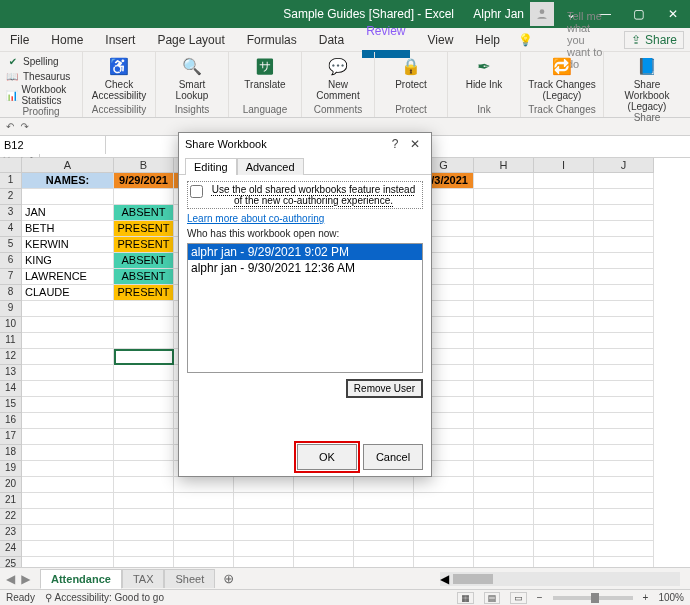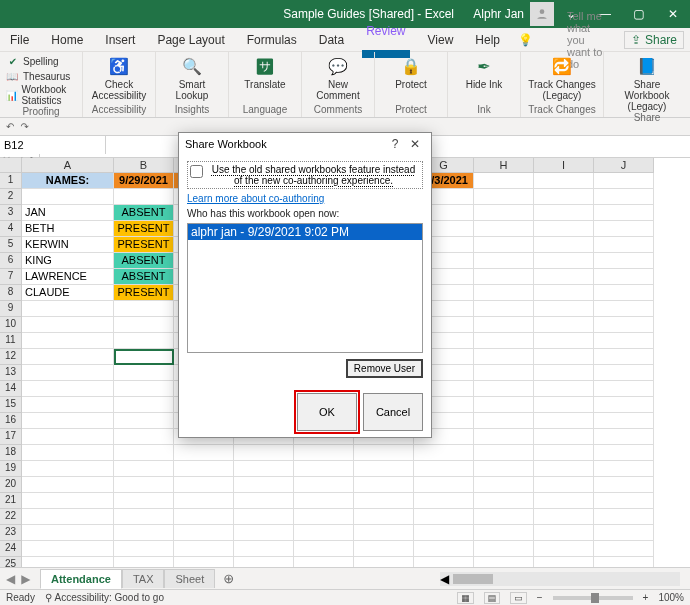--- a/index.html
+++ b/index.html
@@ -45,38 +45,38 @@
   .sheet-tabs .addtab { padding:2px 8px; color:#666; font-size:13px;}
   .sheet-tabs .navarrows { position:absolute; left:6px; display:flex; gap:6px; color:#888;}
   .sheet-tabs .hscroll { position:absolute; right:10px; width:240px; height:14px; background:#e6e6e6; display:flex; align-items:center;}
   .sheet-tabs .hscroll .thumb{ width:40px; height:10px; background:#bbb; margin-left:4px;}
   .statusbar { position:absolute; bottom:0; left:0; right:0; height:16px; background:#f3f2f1; border-top:1px solid #d0d0d0; display:flex; align-items:center; font-size:10px; color:#444; padding:0 6px; gap:10px;}
   .statusbar .spacer{flex:1;}
   .statusbar .zoomtrack { width:80px; height:4px; background:#ccc; position:relative;}
   .statusbar .zoomtrack .zthumb{ position:absolute; left:38px; top:-3px; width:8px; height:10px; background:#888;}
   .statusbar .viewbtn{ border:1px solid #ccc; padding:0 3px; font-size:9px;}
   
-  .dialog { position:absolute; left:178px; top:132px; width:254px; height:306px; background:#fff; border:1px solid #888; box-shadow:0 4px 16px rgba(0,0,0,0.3); display:flex; flex-direction:column;}
+  .dialog { position:absolute; left:178px; top:132px; width:254px; height:345px; background:#fff; border:1px solid #888; box-shadow:0 4px 16px rgba(0,0,0,0.3); display:flex; flex-direction:column;}
   .dialog .dtitle { height:22px; display:flex; align-items:center; padding:0 6px; font-size:11px; background:#fff;}
   .dialog .dtitle .spacer{flex:1;}
   .dialog .dtitle .dclose, .dialog .dtitle .dhelp { width:20px; text-align:center; color:#444; font-size:12px;}
   .dialog .dtabs { display:flex; padding:2px 6px 0 6px; border-bottom:1px solid #ccc; gap:0;}
   .dialog .dtabs .dtab { font-size:11px; padding:2px 8px; border:1px solid #ccc; border-bottom:none; background:#f0f0f0; position:relative; top:1px;}
   .dialog .dtabs .dtab.active{ background:#fff;}
   .dialog .dbody { flex:1; padding:6px 8px; display:flex; flex-direction:column; gap:4px;}
   .dialog .checkrow { display:flex; align-items:flex-start; gap:4px; border:1px dotted #888; padding:2px;}
   .dialog .checkrow input{ margin-top:1px;}
   .dialog .checkrow label{ font-size:10px; line-height:11px; text-decoration:underline dotted; text-underline-offset:2px;text-align:center;}
   .dialog .link { color:#0066cc; font-size:10px; text-decoration:underline;}
   .dialog .label { font-size:10px; color:#222;}
   .dialog .listbox { border:1px solid #999; height:130px; background:#fff; overflow:hidden; font-size:12px;}
   .dialog .listbox .litem { padding:1px 3px;}
   .dialog .listbox .litem.sel { background:#0a64c8; color:#fff;}
   .dialog .dbtns { display:flex; gap:6px; justify-content:flex-end; padding:6px 8px; }
-  .dialog .dbtn { font-size:11px; padding:12px 10px; border:1px solid #888; background:#f0f0f0; min-width:60px;}
+  .dialog .dbtn { font-size:11px; padding:6px 10px; border:1px solid #888; background:#f0f0f0; min-width:60px;}
   .dialog .dbtn.ok { outline:2px solid #d00; outline-offset:1px;}
   .dialog .removebtn { align-self:flex-end; font-size:10px; padding:2px 6px; border:2px solid #404040; background:#f0f0f0; margin-top:2px;}
 </style>
 </head>
 <body>
 
 <div class="titlebar">
   <span style="width:270px"></span>
   <span class="title">Sample Guides  [Shared]  -  Excel</span>
   <span class="user">Alphr Jan</span>
@@ -512,29 +512,34 @@
     <div class="cell"></div>
   </div>
 
 <div class="dialog">
   <div class="dtitle">
     <span>Share Workbook</span>
     <span class="spacer"></span>
     <span class="dhelp">?</span>
     <span class="dclose">✕</span>
   </div>
+  <div class="dtabs">
+    <div class="dtab active">Editing</div>
+    <div class="dtab">Advanced</div>
+  </div>
   <div class="dbody">
     <div class="checkrow">
       <input type="checkbox" style="">
       <label>Use the old shared workbooks feature instead of the new co-authoring experience.</label>
     </div>
     <a href="#" class="link">Learn more about co-authoring</a>
     <div class="label">Who has this workbook open now:</div>
     <div class="listbox">
       <div class="litem sel">alphr jan - 9/29/2021 9:02 PM</div>
+      <div class="litem">alphr jan - 9/30/2021 12:36 AM</div>
     </div>
     <button class="removebtn">Remove User</button>
   </div>
   <div class="dbtns">
     <button class="dbtn ok">OK</button>
     <button class="dbtn">Cancel</button>
   </div>
 </div>
 
 <div class="sheet-tabs">

